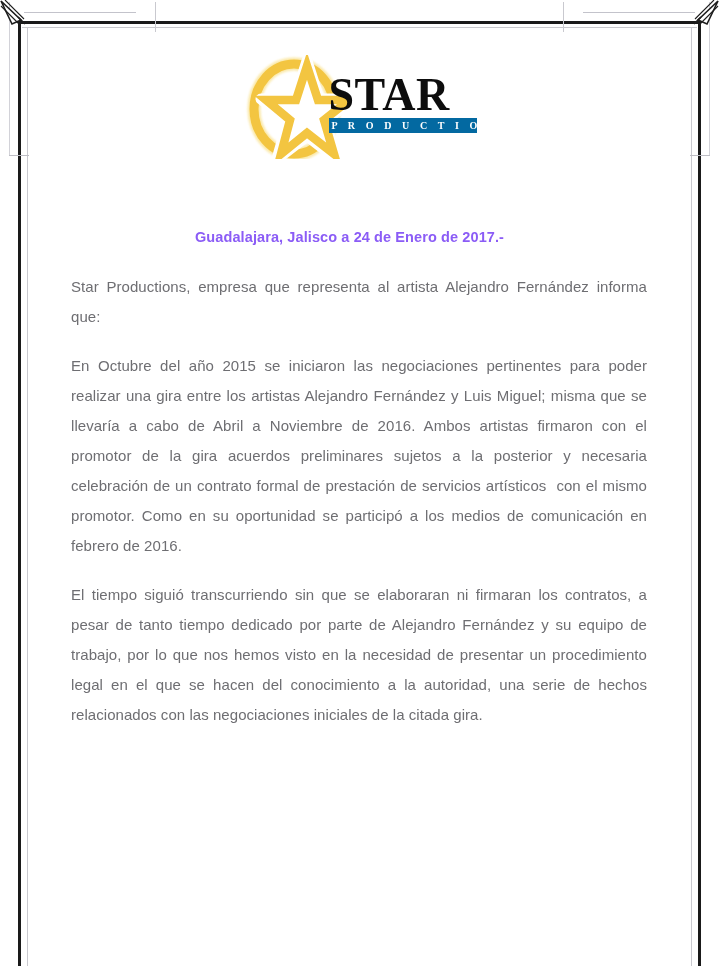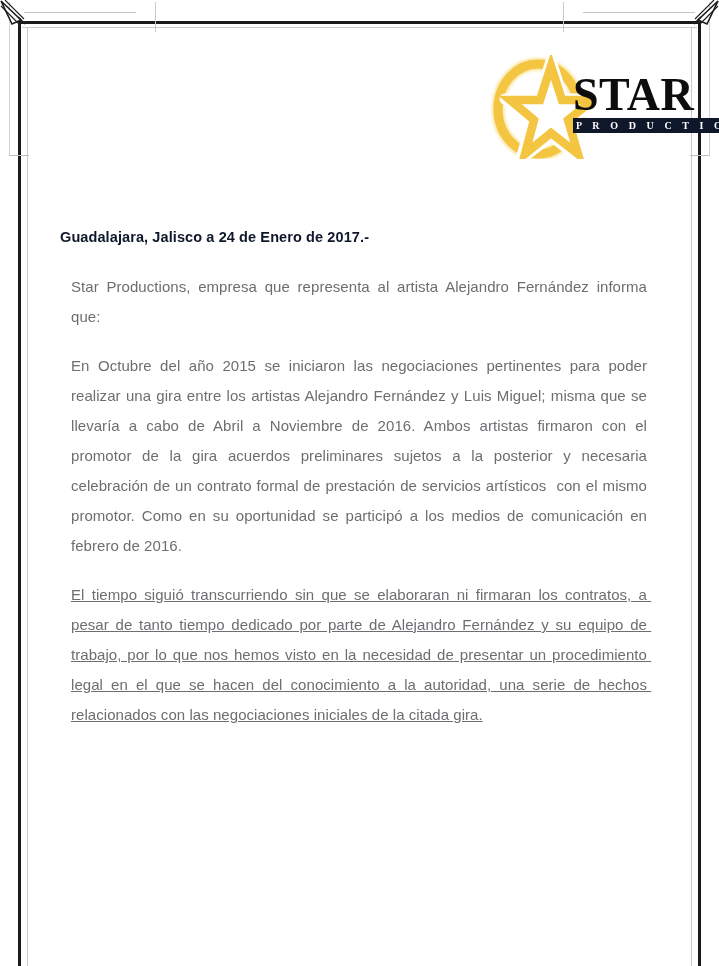--- a/index.html
+++ b/index.html
@@ -87,21 +87,21 @@
 
   
 
   .logo-block {
     position: absolute;
     left: 0; right: 0;
     top: 52px;
     height: 110px;
     display: flex;
     align-items: center;
-    justify-content: flex-end;
+    justify-content: center;
   }
   .logo {
     position: relative;
     width: 230px;
     height: 104px;
   }
   .logo-mark {
     position: absolute;
     left: 0; top: 0;
     width: 104px;
@@ -116,21 +116,21 @@
   .logo-star-text {
     font-family: "Liberation Serif", serif;
     font-weight: 700;
     font-size: 46px;
     line-height: 0.95;
     letter-spacing: 0.5px;
     color: #0d0d0d;
     display: block;
   }
   .logo-prod-bar {
-    background: #0f172a;
+    background: #0369a1;
     display: block;
     width: 148px;
     margin-top: 1px;
     padding: 2px 0 2px 3px;
     box-sizing: border-box;
   }
   .logo-prod-text {
     font-family: "Liberation Serif", serif;
     font-weight: 700;
     font-size: 10px;
@@ -146,38 +146,39 @@
   .doc-body {
     position: absolute;
     left: 48px;
     top: 228px;
     width: 599px;
   }
 
   .date-line {
     font-size: 14.5px;
     font-weight: 700;
-    color: #0f172a;
+    color: #8b5cf6;
     letter-spacing: 0.1px;
-    margin: 0 0 26px 12px;
+    margin: 0 0 26px 4px;
     line-height: 18px;
+    text-align: center;
   }
 
   .para {
     font-size: 15px;
     line-height: 30px;
     color: #6e6e72;
     text-align: justify;
     text-justify: inter-word;
     margin: 5px 0 19px 0;
     padding-left: 23px;
     letter-spacing: 0.05px;
     white-space: pre-wrap;
   }
-  .para:last-child { margin-bottom: 0; text-decoration: underline; }
+  .para:last-child { margin-bottom: 0; }
 </style>
 </head>
 <body>
 
 <div id="page">
 
   <div class="frame-layer rule-top-thick"></div>
   <div class="frame-layer rule-top-thin"></div>
   <div class="frame-layer rule-top-seg-left"></div>
   <div class="frame-layer rule-top-seg-right"></div>

